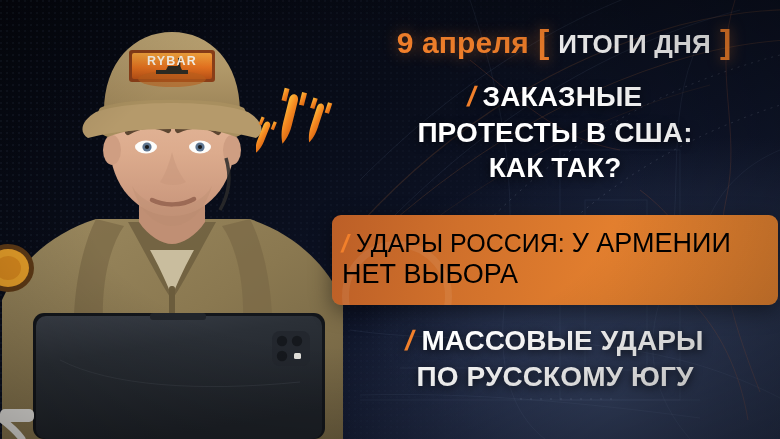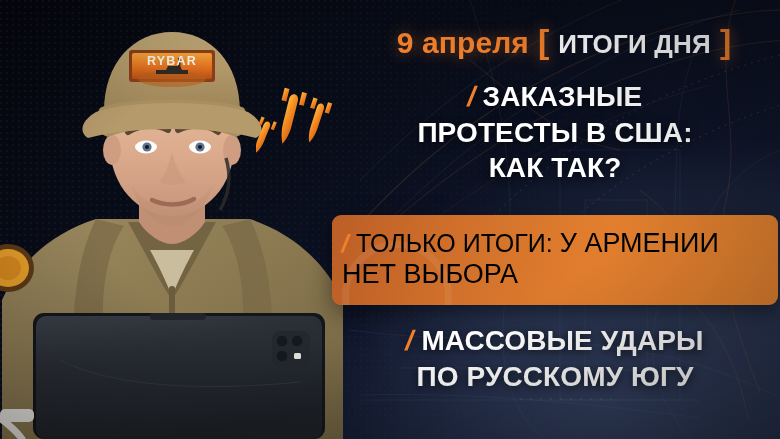--- a/index.html
+++ b/index.html
@@ -363,21 +363,21 @@
     <div class="block" id="block-protests">
       <span class="line">
         <span class="slash">/</span><span>ЗАКАЗНЫЕ</span>
       </span>
       <span class="line">ПРОТЕСТЫ В США:</span>
       <span class="line">КАК ТАК?</span>
     </div>
 
     <div class="panel">
       <span class="line l1">
-        <span class="slash">/</span><span>ТОЛЬКО ИТОГИ:</span>
+        <span class="slash">/</span><span>УДАРЫ РОССИЯ:</span>
       </span>
       <span class="line l2">У АРМЕНИИ НЕТ ВЫБОРА</span>
     </div>
 
     <div class="block" id="block-strikes">
       <span class="line">
         <span class="slash">/</span><span>МАССОВЫЕ УДАРЫ</span>
       </span>
       <span class="line">ПО РУССКОМУ ЮГУ</span>
     </div>

